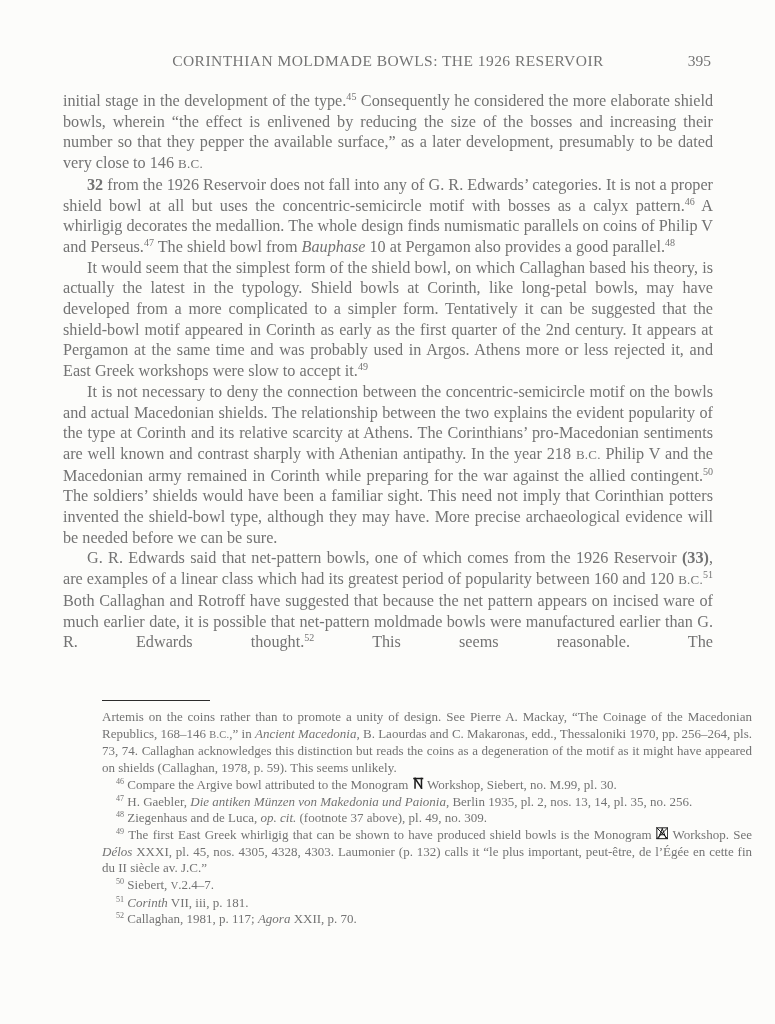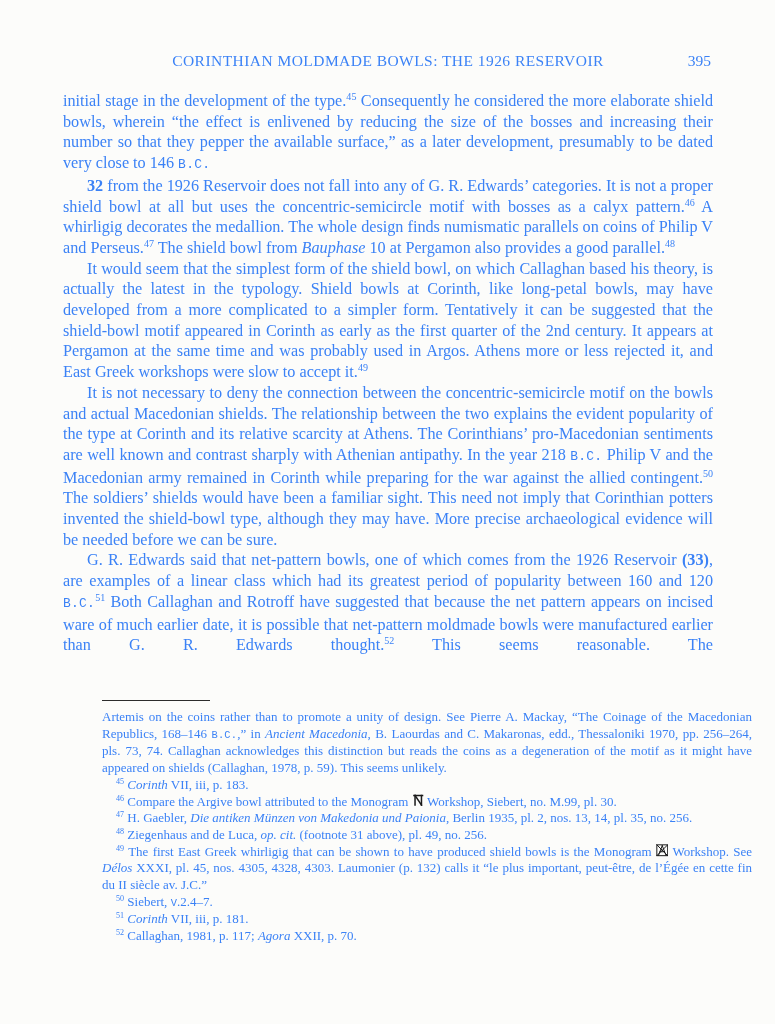--- a/index.html
+++ b/index.html
@@ -2,21 +2,21 @@
 <html><head>
 <meta charset="utf-8">
 <style>
   html, body { margin: 0; padding: 0; }
   body { background: #f2f1ee; }
   .page {
     position: relative;
     width: 775px;
     height: 1024px;
     background: #fcfcfa;
-    color: #3b82f6;
+    color: #737373;
     font-family: "Liberation Serif", serif;
     overflow: hidden;
     margin: 0 auto;
   }
   
   .running-head {
     position: absolute;
     top: 52px;
     left: 63px;
     width: 650px;
@@ -65,21 +65,21 @@
   .fn-para { margin: 0; }
   .fn-para.indent { text-indent: 14px; }
   
   .seg-i  { font-style: italic; }
   .seg-b  { font-weight: bold; }
   .seg-sup {
     font-size: 0.62em;
     vertical-align: super;
     line-height: 0;
   }
-  .seg-sc { font-size: 0.8em; letter-spacing: 0.02em; font-family: Liberation Mono, monospace; }
+  .seg-sc { font-size: 0.8em; letter-spacing: 0.02em; }
   .seg-icon svg {
     height: 12px;
     width: auto;
     vertical-align: -1px;
   }
   .footnotes .seg-icon svg { height: 12.5px; }
 </style>
 </head>
 <body>
 
@@ -95,31 +95,30 @@
       <p class="body-para indent"><span class="seg-b">32</span><span> from the 1926 Reservoir does not fall into any of G. R. Edwards’ categories. It is not a proper shield bowl at all but uses the concentric-semicircle motif with bosses as a calyx pattern.</span><span class="seg-sup">46</span><span> A whirligig decorates the medallion. The whole design finds numismatic parallels on coins of Philip V and Perseus.</span><span class="seg-sup">47</span><span> The shield bowl from </span><span class="seg-i">Bauphase</span><span> 10 at Pergamon also provides a good parallel.</span><span class="seg-sup">48</span></p>
       <p class="body-para indent"><span>It would seem that the simplest form of the shield bowl, on which Callaghan based his theory, is actually the latest in the typology. Shield bowls at Corinth, like long-petal bowls, may have developed from a more complicated to a simpler form. Tentatively it can be suggested that the shield-bowl motif appeared in Corinth as early as the first quarter of the 2nd century. It appears at Pergamon at the same time and was probably used in Argos. Athens more or less rejected it, and East Greek workshops were slow to accept it.</span><span class="seg-sup">49</span></p>
       <p class="body-para indent"><span>It is not necessary to deny the connection between the concentric-semicircle motif on the bowls and actual Macedonian shields. The relationship between the two explains the evident popularity of the type at Corinth and its relative scarcity at Athens. The Corinthians’ pro-Macedonian sentiments are well known and contrast sharply with Athenian antipathy. In the year 218 </span><span class="seg-sc">B.C.</span><span> Philip V and the Macedonian army remained in Corinth while preparing for the war against the allied contingent.</span><span class="seg-sup">50</span><span> The soldiers’ shields would have been a familiar sight. This need not imply that Corinthian potters invented the shield-bowl type, although they may have. More precise archaeological evidence will be needed before we can be sure.</span></p>
       <p class="body-para indent"><span>G. R. Edwards said that net-pattern bowls, one of which comes from the 1926 Reservoir </span><span class="seg-b">(33)</span><span>, are examples of a linear class which had its greatest period of popularity between 160 and 120 </span><span class="seg-sc">B.C.</span><span class="seg-sup">51</span><span> Both Callaghan and Rotroff have suggested that because the net pattern appears on incised ware of much earlier date, it is possible that net-pattern moldmade bowls were manufactured earlier than G. R. Edwards thought.</span><span class="seg-sup">52</span><span> This seems reasonable. The</span></p>
     </section>
 
   <section class="footnotes">
     <div class="fn-rule"></div>
     <div id="fn-list">
         <p class="fn-para"><span>Artemis on the coins rather than to promote a unity of design. See Pierre A. Mackay, “The Coinage of the Macedonian Republics, 168–146 </span><span class="seg-sc">B.C.</span><span>,” in </span><span class="seg-i">Ancient Macedonia</span><span>, B. Laourdas and C. Makaronas, edd., Thessaloniki 1970, pp. 256–264, pls. 73, 74. Callaghan acknowledges this distinction but reads the coins as a degeneration of the motif as it might have appeared on shields (Callaghan, 1978, p. 59). This seems unlikely.</span></p>
-        <p class="fn-para indent"><span class="seg-sup">45</span><span> </span><span class="seg-i">Corinth</span><span> VII, iii, p. 183.</span></p>
         <p class="fn-para indent"><span class="seg-sup">46</span><span> Compare the Argive bowl attributed to the Monogram </span><span class="seg-icon">
   <svg viewBox="0 0 14 14" xmlns="http://www.w3.org/2000/svg" fill="none" stroke="#1b1b1b" stroke-width="1.7" stroke-linecap="square">
     <path d="M2.2 1.7 H11.8"></path>
     <path d="M3.4 1.7 V12.4"></path>
     <path d="M10.6 1.7 V12.4"></path>
     <path d="M3.4 1.7 L10.6 12.4"></path>
   </svg>
 </span><span> Workshop, Siebert, no. M.99, pl. 30.</span></p>
         <p class="fn-para indent"><span class="seg-sup">47</span><span> H. Gaebler, </span><span class="seg-i">Die antiken Münzen von Makedonia und Paionia</span><span>, Berlin 1935, pl. 2, nos. 13, 14, pl. 35, no. 256.</span></p>
-        <p class="fn-para indent"><span class="seg-sup">48</span><span> Ziegenhaus and de Luca, </span><span class="seg-i">op. cit.</span><span> (footnote 31 above), pl. 49, no. 256.</span></p>
+        <p class="fn-para indent"><span class="seg-sup">48</span><span> Ziegenhaus and de Luca, </span><span class="seg-i">op. cit.</span><span> (footnote 37 above), pl. 49, no. 309.</span></p>
         <p class="fn-para indent"><span class="seg-sup">49</span><span> The first East Greek whirligig that can be shown to have produced shield bowls is the Monogram </span><span class="seg-icon">
   <svg viewBox="0 0 15 15" xmlns="http://www.w3.org/2000/svg" fill="none" stroke="#1b1b1b" stroke-width="1.2" stroke-linecap="square">
     <rect x="1" y="1" width="13" height="13"></rect>
     <path d="M1 1 L14 14"></path>
     <path d="M14 1 L1 14"></path>
     <path d="M7.5 2 L3 13.6"></path>
     <path d="M7.5 2 L12 13.6"></path>
     <path d="M4.8 9.3 H10.2"></path>
   </svg>
 </span><span> Workshop. See </span><span class="seg-i">Délos</span><span> XXXI, pl. 45, nos. 4305, 4328, 4303. Laumonier (p. 132) calls it “le plus important, peut-être, de l’Égée en cette fin du II siècle av. J.C.”</span></p>

